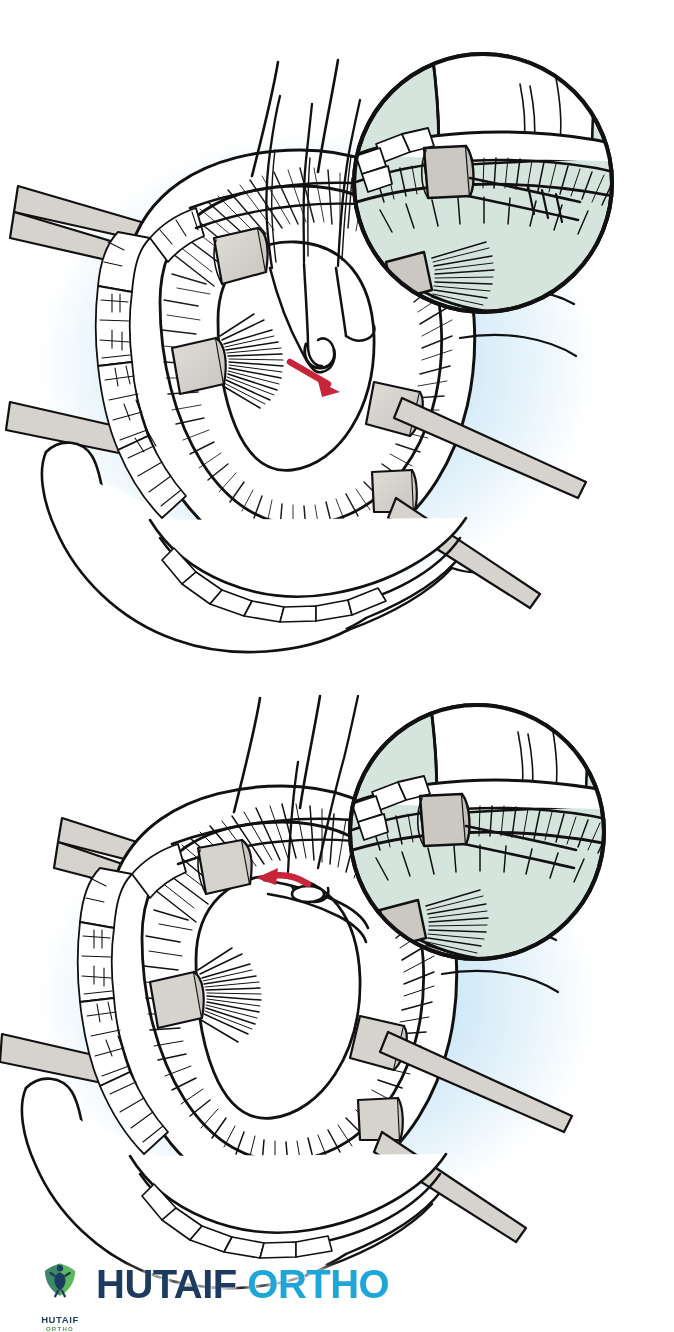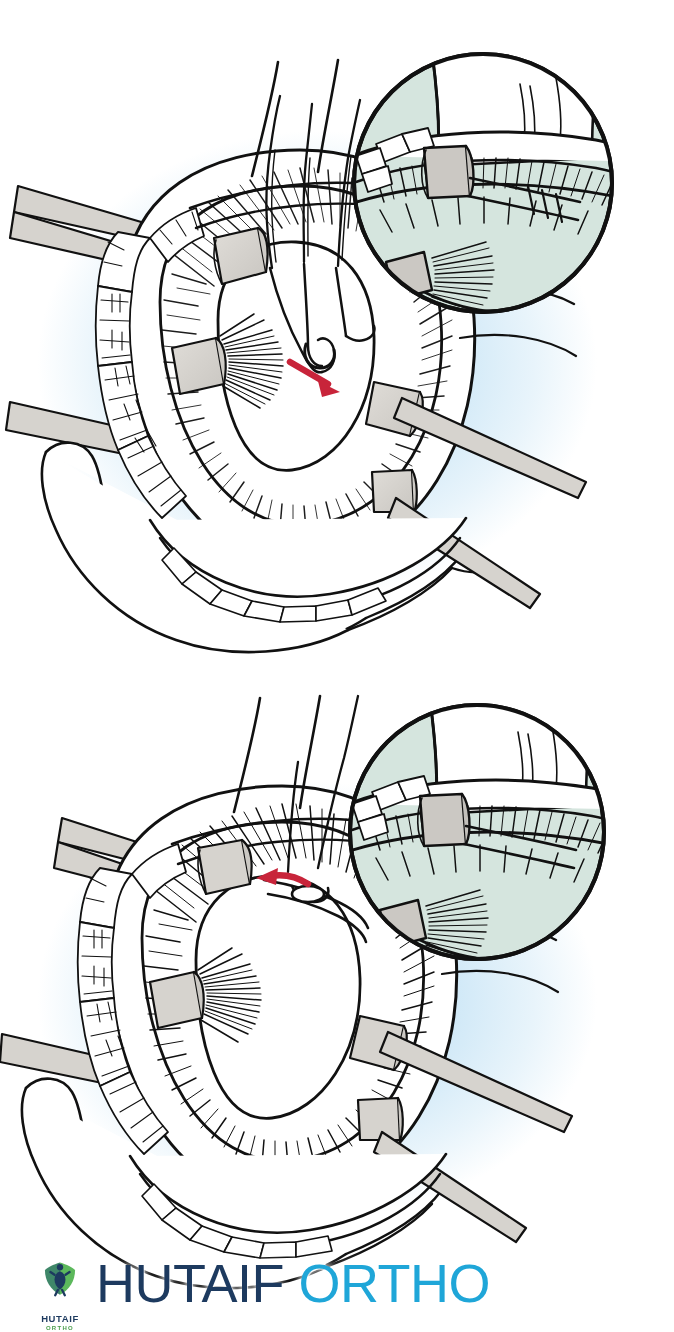--- a/index.html
+++ b/index.html
@@ -32,21 +32,21 @@
   .panel svg{display:block;width:100%;height:100%;overflow:visible;}
 
   
   #watermark{
     position:absolute;left:0;bottom:22px;width:674px;
     display:flex;align-items:center;gap:14px;
     padding-left:38px;box-sizing:border-box;
   }
   #wm-logo{width:44px;height:52px;flex:0 0 auto;}
   #wm-text{
-    font-size:54px;font-weight:normal;letter-spacing:-0.5px;
+    font-size:40px;font-weight:bold;letter-spacing:-0.5px;
     font-family:"Liberation Sans", sans-serif;
     line-height:1;white-space:nowrap;
     text-shadow:0 0 6px rgba(255,255,255,.95),0 0 12px rgba(255,255,255,.85),1px 1px 0 rgba(255,255,255,.7);
   }
   #wm-text .w1{color:#1d3a5f;}
   #wm-text .w2{color:#1fa6d8;}
   .logo-word{display:block;text-align:center;font-weight:bold;}
   .logo-main{font-size:9.5px;color:#1d3a5f;letter-spacing:.6px;}
   .logo-sub{font-size:6px;color:#4a9d4a;letter-spacing:1.3px;margin-top:1px;}
 </style>

